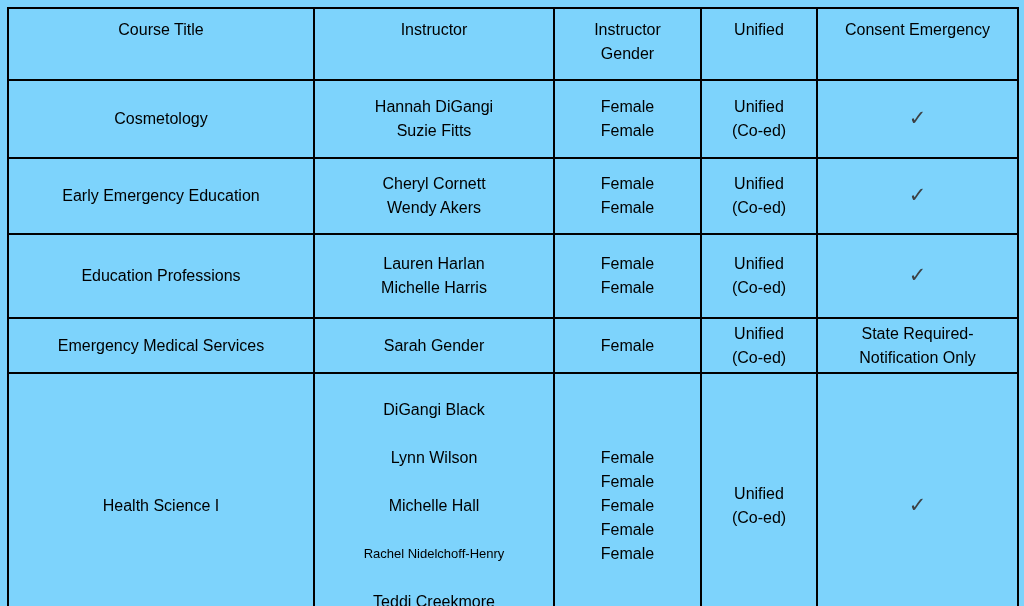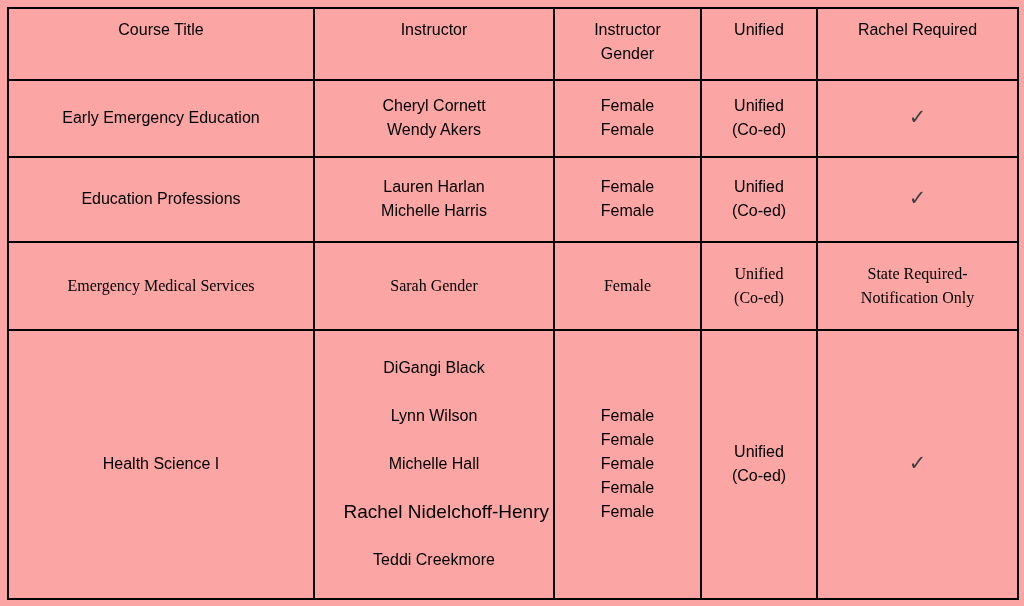--- a/index.html
+++ b/index.html
@@ -7,21 +7,21 @@
     padding: 0;
     background: #ffffff;
     font-family: "Liberation Sans", "DejaVu Sans", sans-serif;
     color: #000000;
   }
   .page {
     width: 1024px;
     height: 606px;
     box-sizing: border-box;
     padding: 7px 7px 22px 7px;
-    background: #fca5a5;
+    background: #7dd3fc;
   }
   table.consent-table {
     border-collapse: collapse;
     table-layout: fixed;
     width: 1010px;
     height: 593px;
   }
   .consent-table th,
   .consent-table td {
     border: 2px solid #000000;
@@ -45,24 +45,24 @@
   col.c-course     { width: 306px; }
   col.c-instructor { width: 240px; }
   col.c-gender     { width: 147px; }
   col.c-setting    { width: 116px; }
   col.c-consent    { width: 201px; }
   
   tr.r-head { height: 72px; }
   tr.r-1    { height: 78px; }
   tr.r-2    { height: 76px; }
   tr.r-3    { height: 84px; }
-  tr.r-4    { height: 87px; font-family: Liberation Serif, serif; }
+  tr.r-4    { height: 55px; }
   tr.r-5    { height: 144px; }
   .instructor-line { line-height: 24px; }
-  .instructor-line.small { font-size: 19px; text-align: right; }
+  .instructor-line.small { font-size: 13px; }
   .checkmark {
     font-size: 21px;
     color: #3c4043;
     font-weight: 400;
     line-height: 24px;
   }
 </style>
 </head>
 <body>
 
@@ -75,24 +75,34 @@
       <col class="c-setting">
       <col class="c-consent">
     </colgroup>
     <thead>
       <tr class="r-head">
         <th>Course Title</th>
         <th>Instructor</th>
         <th>Instructor
 Gender</th>
         <th>Unified</th>
-        <th>Rachel Required</th>
+        <th>Consent Emergency</th>
       </tr>
     </thead>
     <tbody>
+      <tr class="r-1">
+        <td>Cosmetology</td>
+        <td>Hannah DiGangi
+Suzie Fitts</td>
+        <td>Female
+Female</td>
+        <td>Unified
+(Co-ed)</td>
+        <td><span class="checkmark">✓</span></td>
+      </tr>
       <tr class="r-2">
         <td>Early Emergency Education</td>
         <td>Cheryl Cornett
 Wendy Akers</td>
         <td>Female
 Female</td>
         <td>Unified
 (Co-ed)</td>
         <td><span class="checkmark">✓</span></td>
       </tr>

